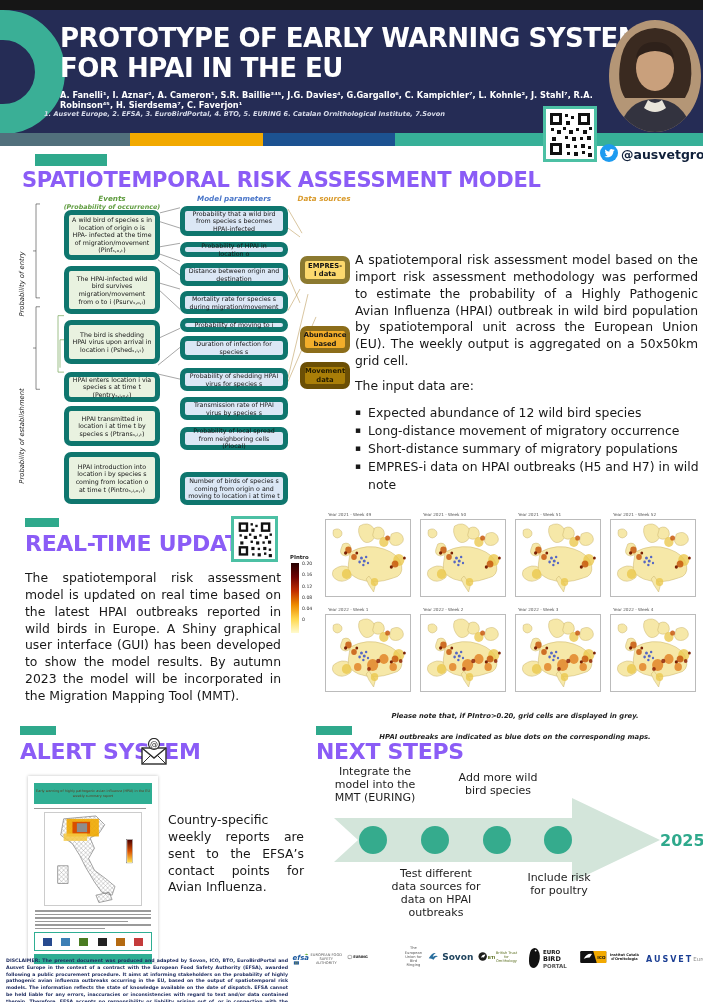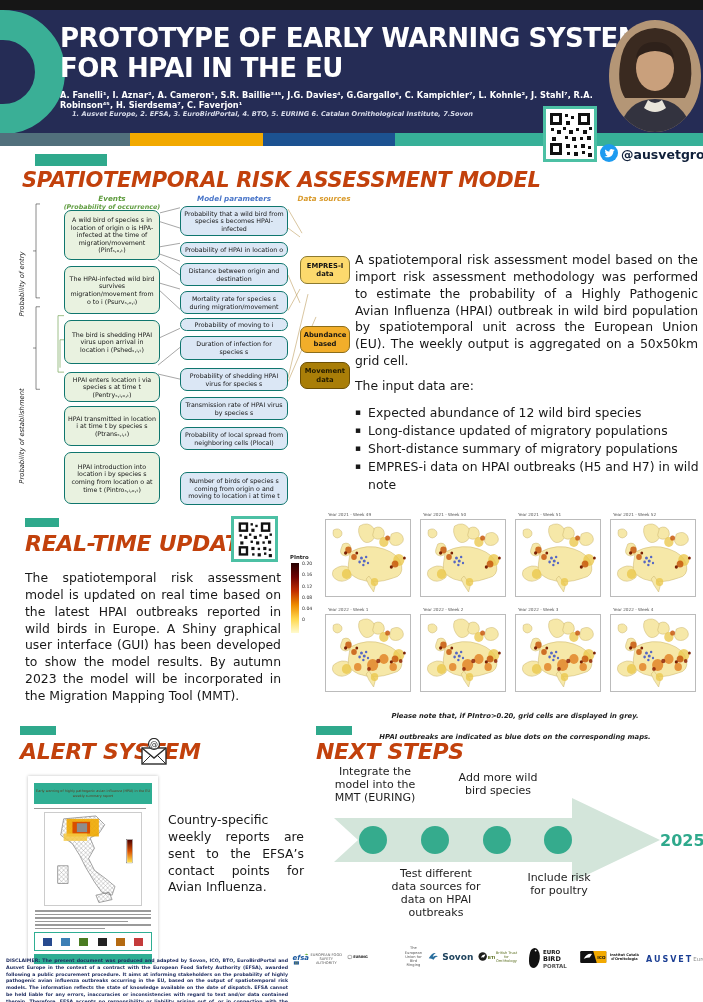--- a/index.html
+++ b/index.html
@@ -8,23 +8,23 @@
   .abs{position:absolute;}
   
   .topbar{left:0;top:0;width:703px;height:10px;background:#161616;}
   .header{left:0;top:10px;width:703px;height:123px;background:#252c55;overflow:hidden;}
   .title{color:#ffffff;font-weight:bold;font-size:26px;line-height:1.12;letter-spacing:-0.5px;}
   .authors{color:#ffffff;font-weight:bold;font-size:8.2px;}
   .affil{color:#d8dcea;font-style:italic;font-size:6.6px;font-weight:bold;}
   .colorbar{top:133px;height:13px;}
   
   .dash{background:#2fa98c;}
-  .sectitle{color:#c2410c;font-weight:bold;letter-spacing:-0.3px;font-style:italic;}
+  .sectitle{color:#8b5cf6;font-weight:bold;letter-spacing:-0.3px;}
   
-  .flowbox{border:1px solid #0f766e;border-radius:7px;font-size:6.3px;line-height:1.2;
+  .flowbox{border:5px solid #0f766e;border-radius:7px;font-size:6.3px;line-height:1.2;
            text-align:center;display:flex;align-items:center;justify-content:center;
            padding:2px 3px;box-sizing:border-box;color:#141414;}
   .ev{background:#e9f2e0;}
   .par{background:#dbe7f5;}
   .src{font-weight:bold;font-size:6.8px;}
   .colhdr{font-weight:bold;font-style:italic;font-size:7.2px;text-align:center;}
   .sidelabel{font-style:italic;font-size:6.8px;color:#222;transform:rotate(-90deg);transform-origin:center;
              white-space:nowrap;text-align:center;}
   .bodytext{font-size:12.4px;line-height:1.36;text-align:justify;color:#181818;}
   .bullets{font-size:12.4px;line-height:1.45;color:#181818;}
@@ -55,21 +55,21 @@
 <div class="page">
 
   <div class="abs topbar"></div>
   <div class="abs header">
     <svg class="abs" style="left:-45px;top:0px;" width="110" height="123" viewBox="0 0 110 123">
       <circle cx="48" cy="62" r="47" fill="none" stroke="#3aaf96" stroke-width="30"></circle>
     </svg>
     <div class="abs title" style="left:60px;top:14px;">PROTOTYPE OF EARLY WARNING SYSTEM</div>
     <div class="abs title" style="left:60px;top:44px;">FOR HPAI IN THE EU</div>
     <div class="abs authors" style="left:60px;top:80px;width:545px;">A. Fanelli¹, I. Aznar², A. Cameron¹, S.R. Baillie³⁴⁵, J.G. Davies⁴, G.Gargallo⁶, C. Kampichler⁷, L. Kohnle², J. Stahl⁷, R.A. Robinson⁴⁵, H. Sierdsema⁷, C. Faverjon¹</div>
-    <div class="abs affil" style="left:72px;top:100px;text-align:center;">1. Ausvet Europe, 2. EFSA, 3. EuroBirdPortal, 4. BTO, 5. EURING 6. Catalan Ornithological Institute, 7.Sovon</div>
+    <div class="abs affil" style="left:44px;top:100px;text-align:center;">1. Ausvet Europe, 2. EFSA, 3. EuroBirdPortal, 4. BTO, 5. EURING 6. Catalan Ornithological Institute, 7.Sovon</div>
 
     <svg class="abs" style="left:608px;top:10px;" width="95" height="113" viewBox="0 0 95 113">
       <defs>
           <clipPath id="photoclip">
             <ellipse cx="47" cy="56" rx="46" ry="56"></ellipse>
           </clipPath>
         </defs>
       <g clip-path="url(#photoclip)">
         <rect x="0" y="0" width="95" height="113" fill="#b49676"></rect>
         <path d="M12,44 q4,-34 35,-36 q32,2 36,36 q2,22 -6,34 l-60,0 q-8,-12 -5,-34z" fill="#3a2a20"></path>
@@ -197,21 +197,21 @@
 
   <div class="abs bodytext" style="left:355px;top:252px;width:343px;">A spatiotemporal risk assessment model based on the import risk assessment methodology  was performed to estimate the probability of a Highly Pathogenic Avian Influenza (HPAI) outbreak in wild bird population by spatiotemporal unit across the European Union (EU). The weekly output is aggregated on a  50x50km grid cell.</div>
   <div class="abs bodytext" style="left:355px;top:378px;width:343px;">The input data are:</div>
   <div class="abs bullets" style="left:355px;top:404px;width:345px;">
     <div class="b">
         <span class="sq">▪</span>
         <span>Expected abundance of 12 wild bird species</span>
       </div>
     <div class="b">
         <span class="sq">▪</span>
-        <span>Long-distance updated of migratory populations</span>
+        <span>Long-distance movement of migratory occurrence</span>
       </div>
     <div class="b">
         <span class="sq">▪</span>
         <span>Short-distance summary of migratory populations</span>
       </div>
     <div class="b">
         <span class="sq">▪</span>
         <span>EMPRES-i data on HPAI outbreaks (H5 and H7) in wild note</span>
       </div>
   </div>

